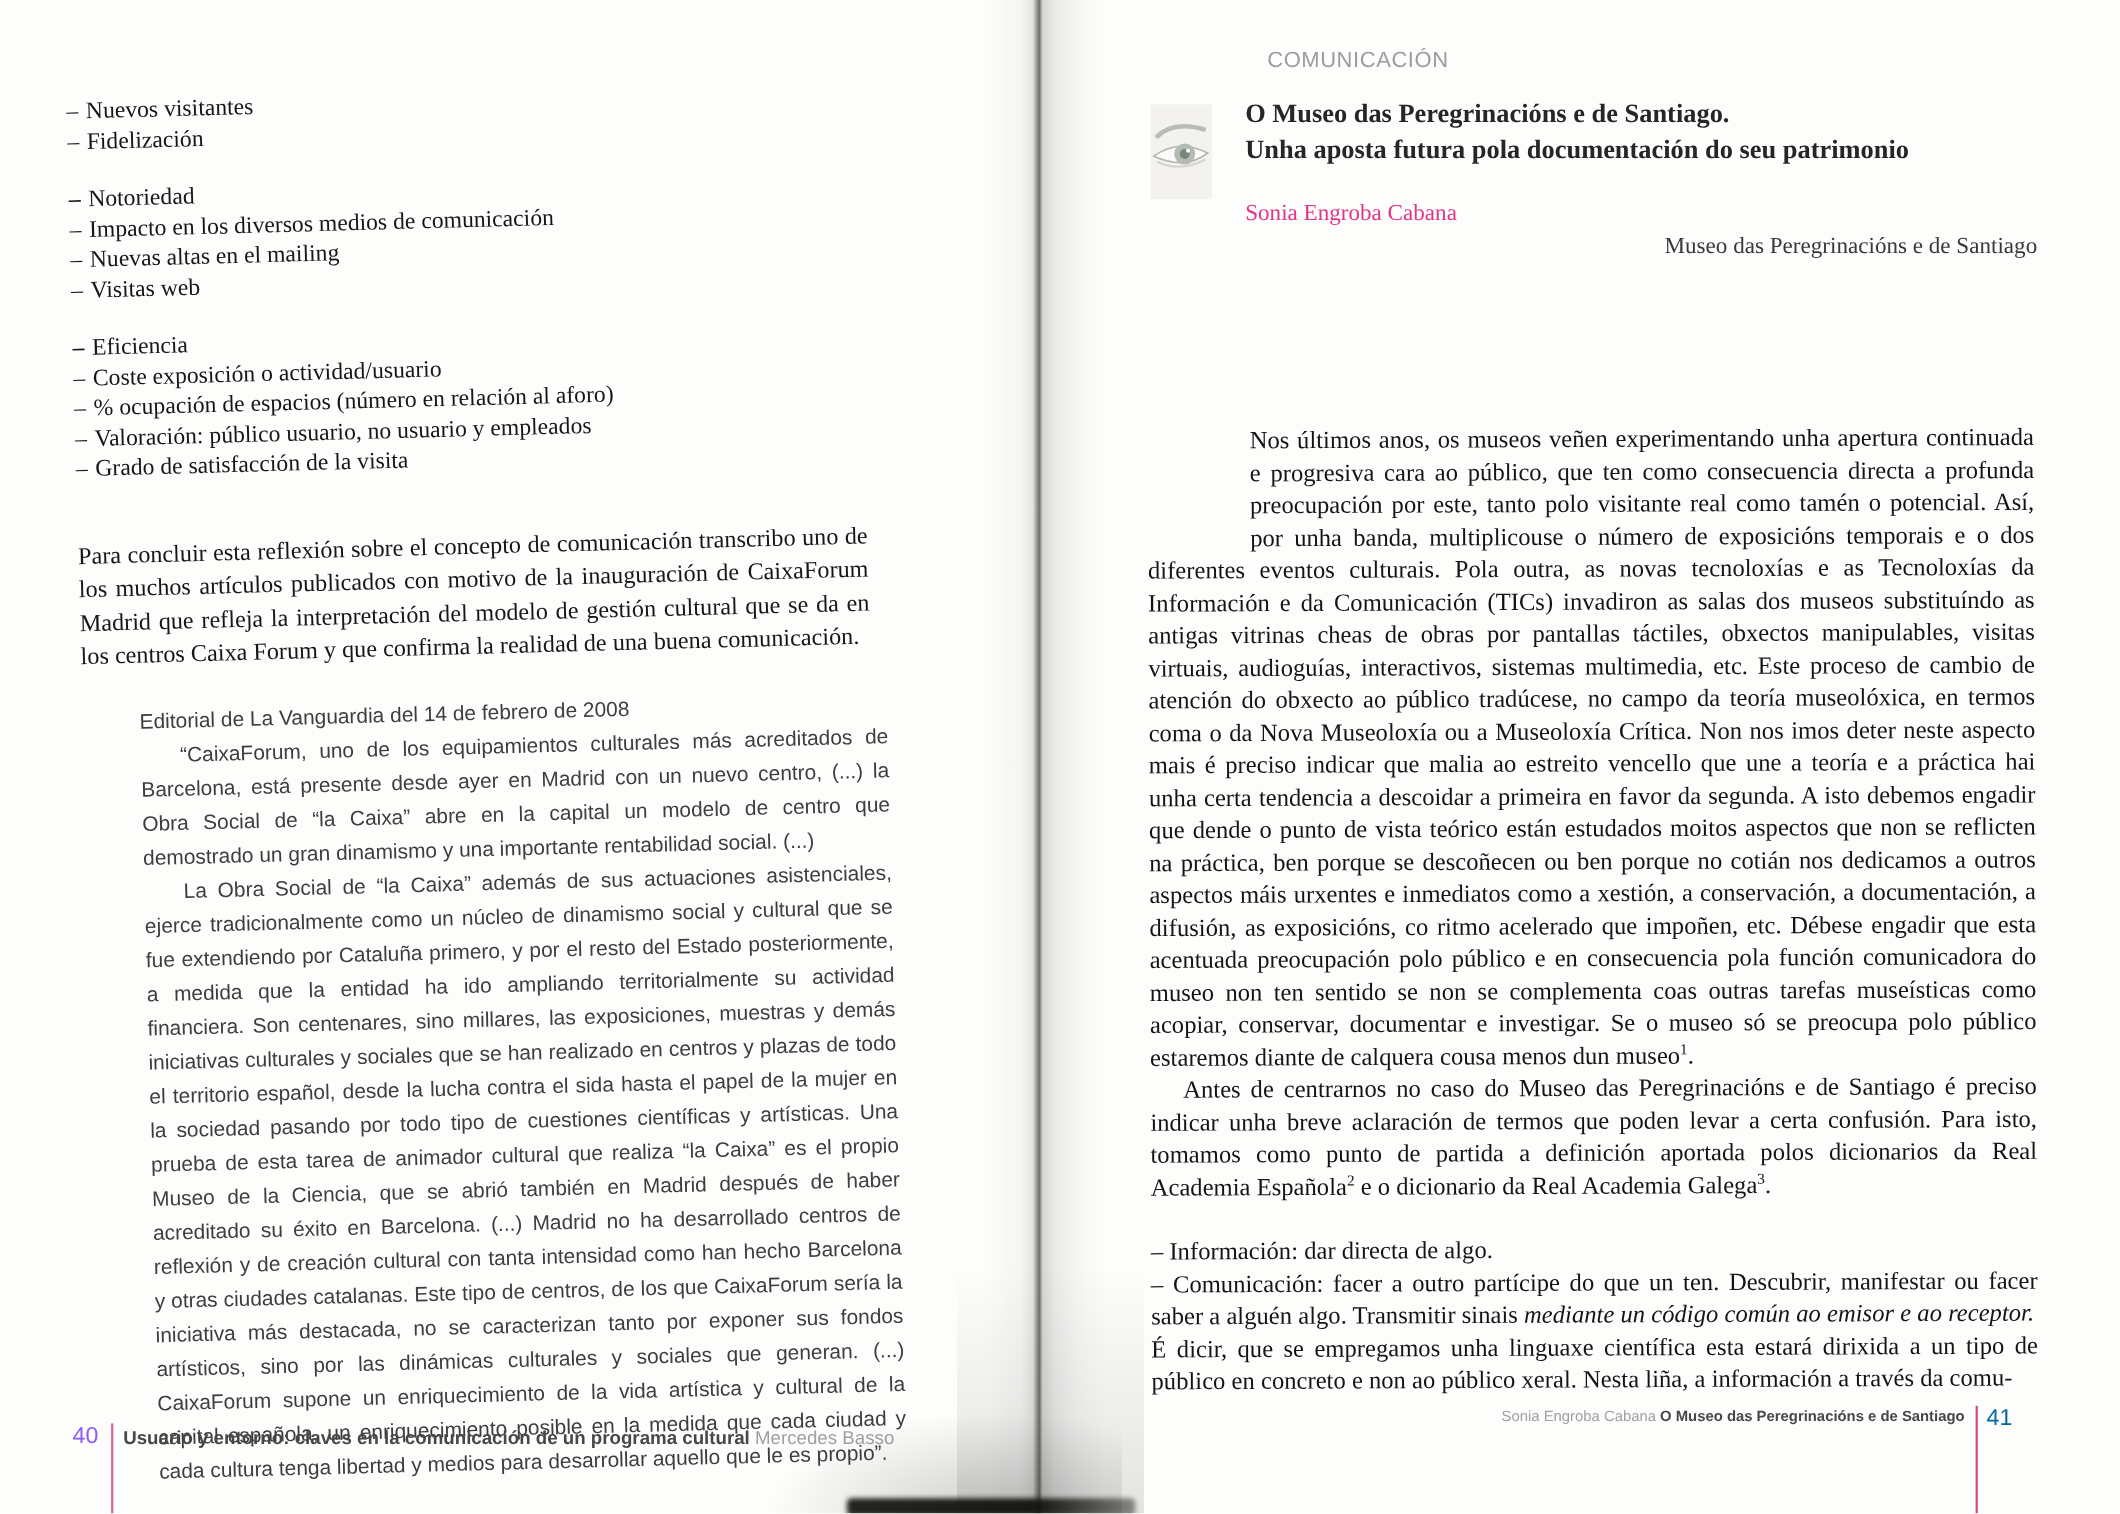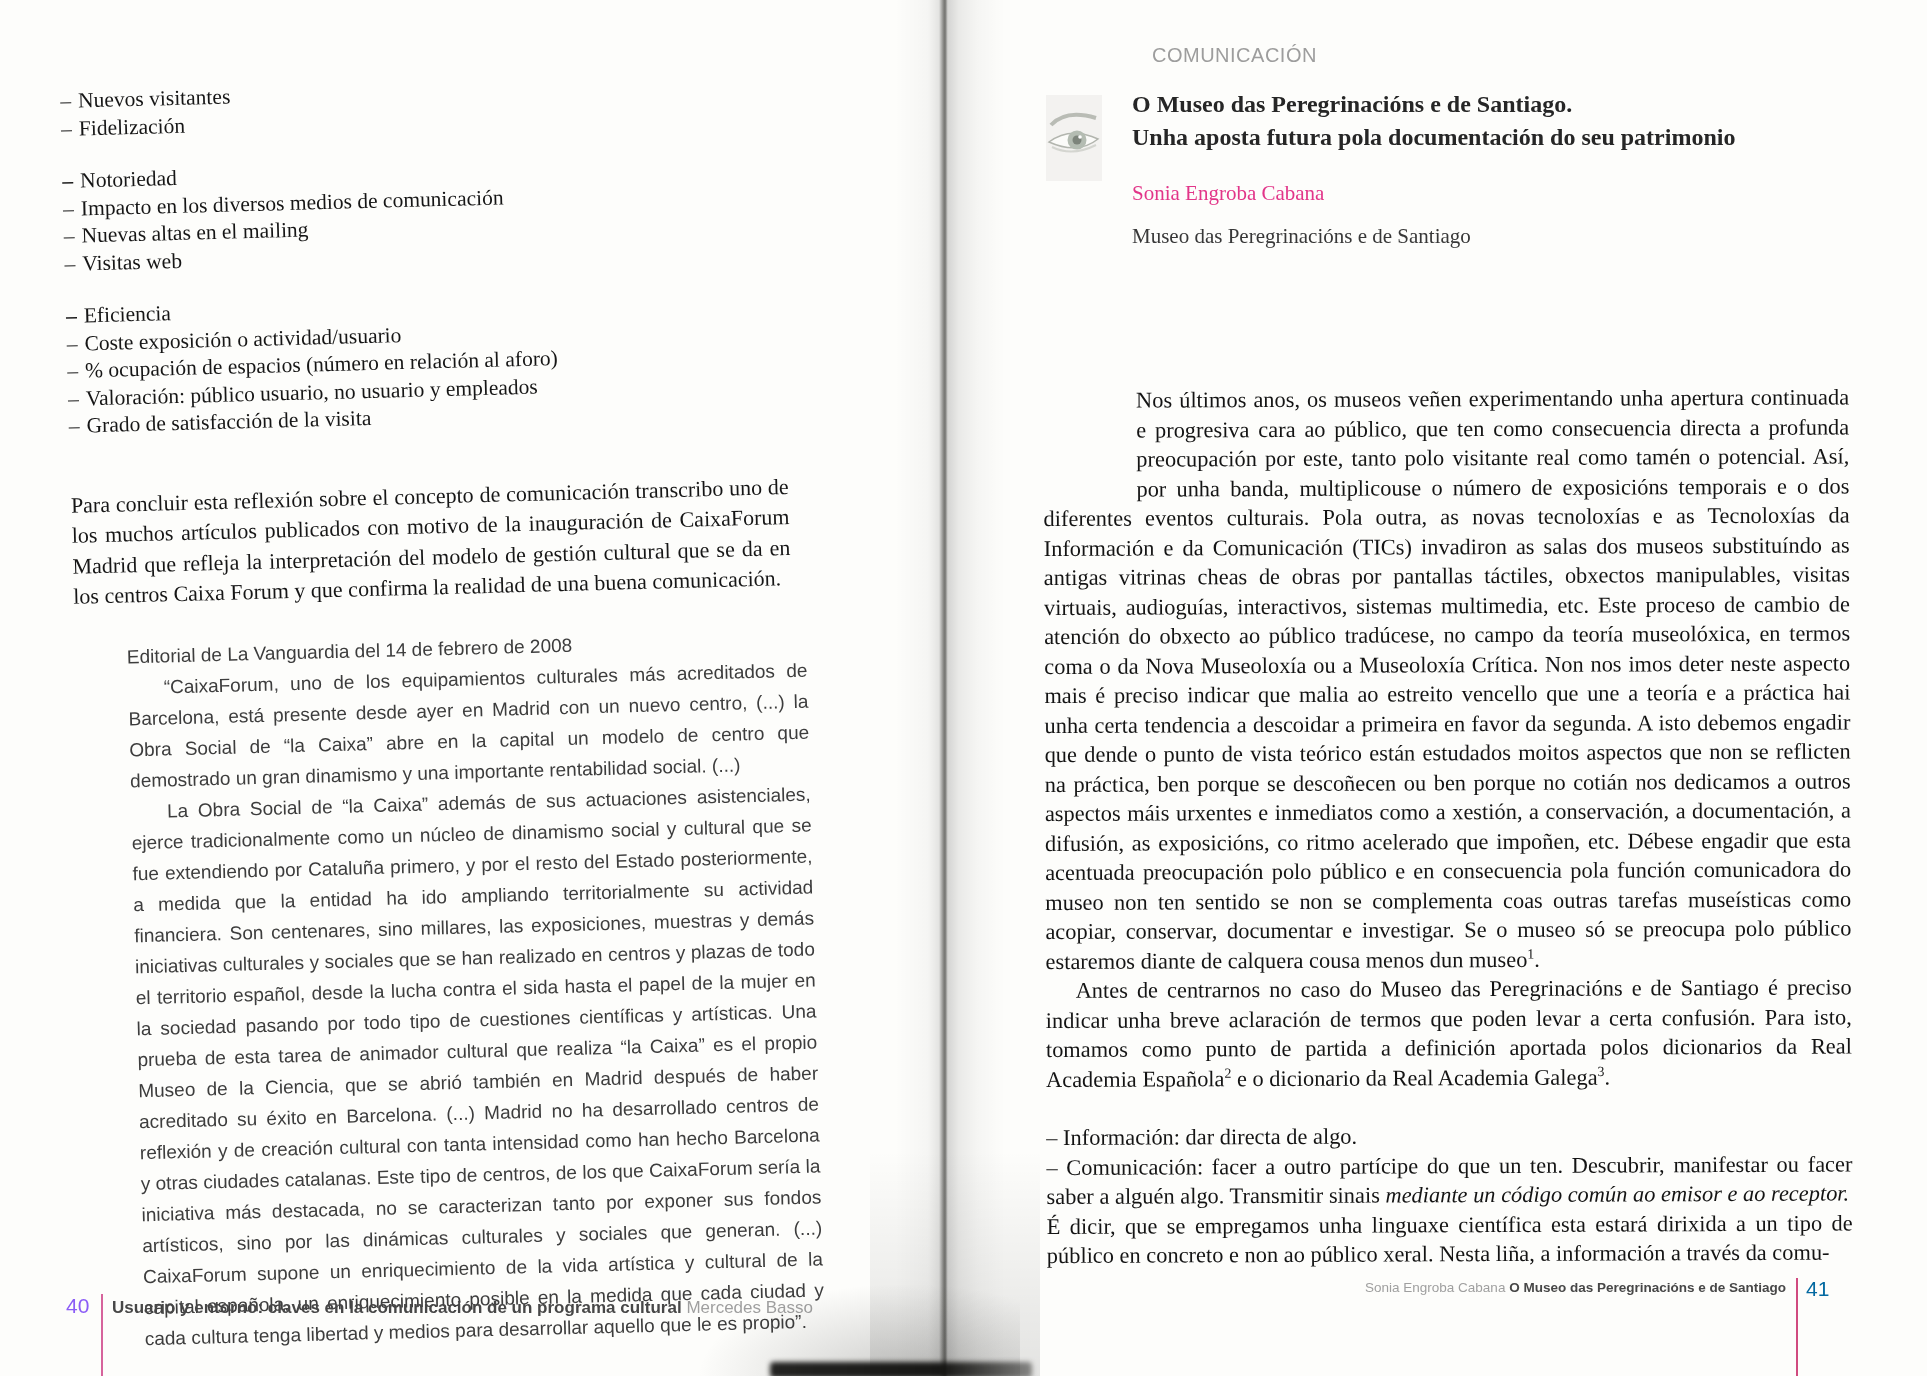--- a/index.html
+++ b/index.html
@@ -36,21 +36,21 @@
   .ft-bold{font-weight:bold;color:#474747;margin-top:48px;}
   .ft-light{font-weight:normal;color:#9f9f9f;}
   .rule-left{position:absolute;left:101px;top:1294px;width:2px;height:82px;background:#d6639c;}
   
   .section-label{position:absolute;left:1152px;top:44px;font-family:"Liberation Sans", sans-serif;
     font-size:20px;letter-spacing:0.5px;color:#9d9d9d;}
   .eye-thumb{position:absolute;left:1046px;top:95px;width:56px;height:86px;background:#f2f1ef;}
   .article-head{position:absolute;left:1132px;top:88px;width:720px;font-family:Liberation Serif, serif;}
   .article-title{font-size:24px;font-weight:bold;line-height:33px;color:#262626;}
   .article-author{margin-top:27px;font-size:21px;color:#e23589;}
-  .article-affil{margin-top:18px;font-size:21px;color:#383838;}
+  .article-affil{margin-top:5px;font-size:21px;color:#383838;text-align:right;}
   .body-col{position:absolute;left:1043px;top:386px;width:806px;font-size:22.4px;line-height:29.5px;
     text-align:justify;color:#141414;transform:rotate(-0.25deg);transform-origin:0 0;}
   .body-col p{margin:0;}
   .open-indent{float:left;width:93px;height:118px;}
   .p-indent{text-indent:30px;}
   .defs{margin-top:29px;}
   .def-term{font-weight:normal;}
   .def-italic{font-style:italic;}
   .closing{margin-top:29px;}
   sup{font-size:62%;line-height:0;vertical-align:super;}

